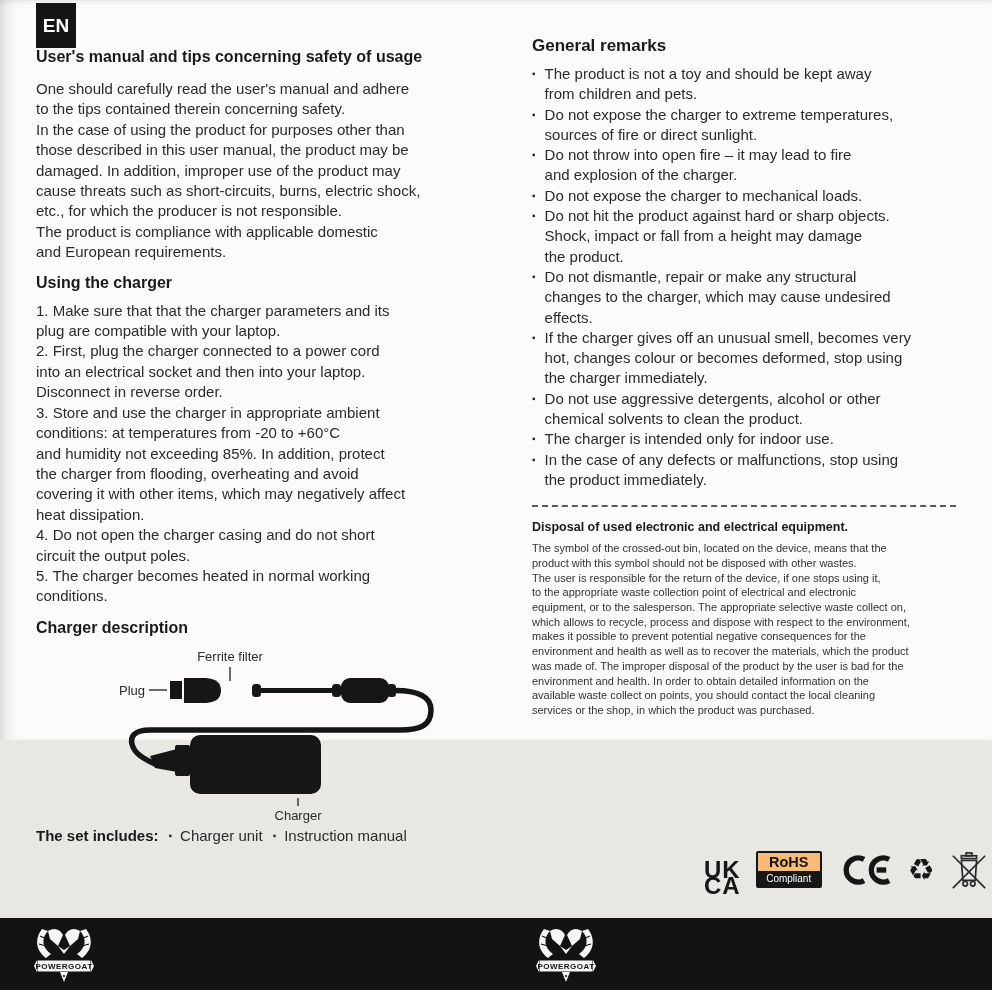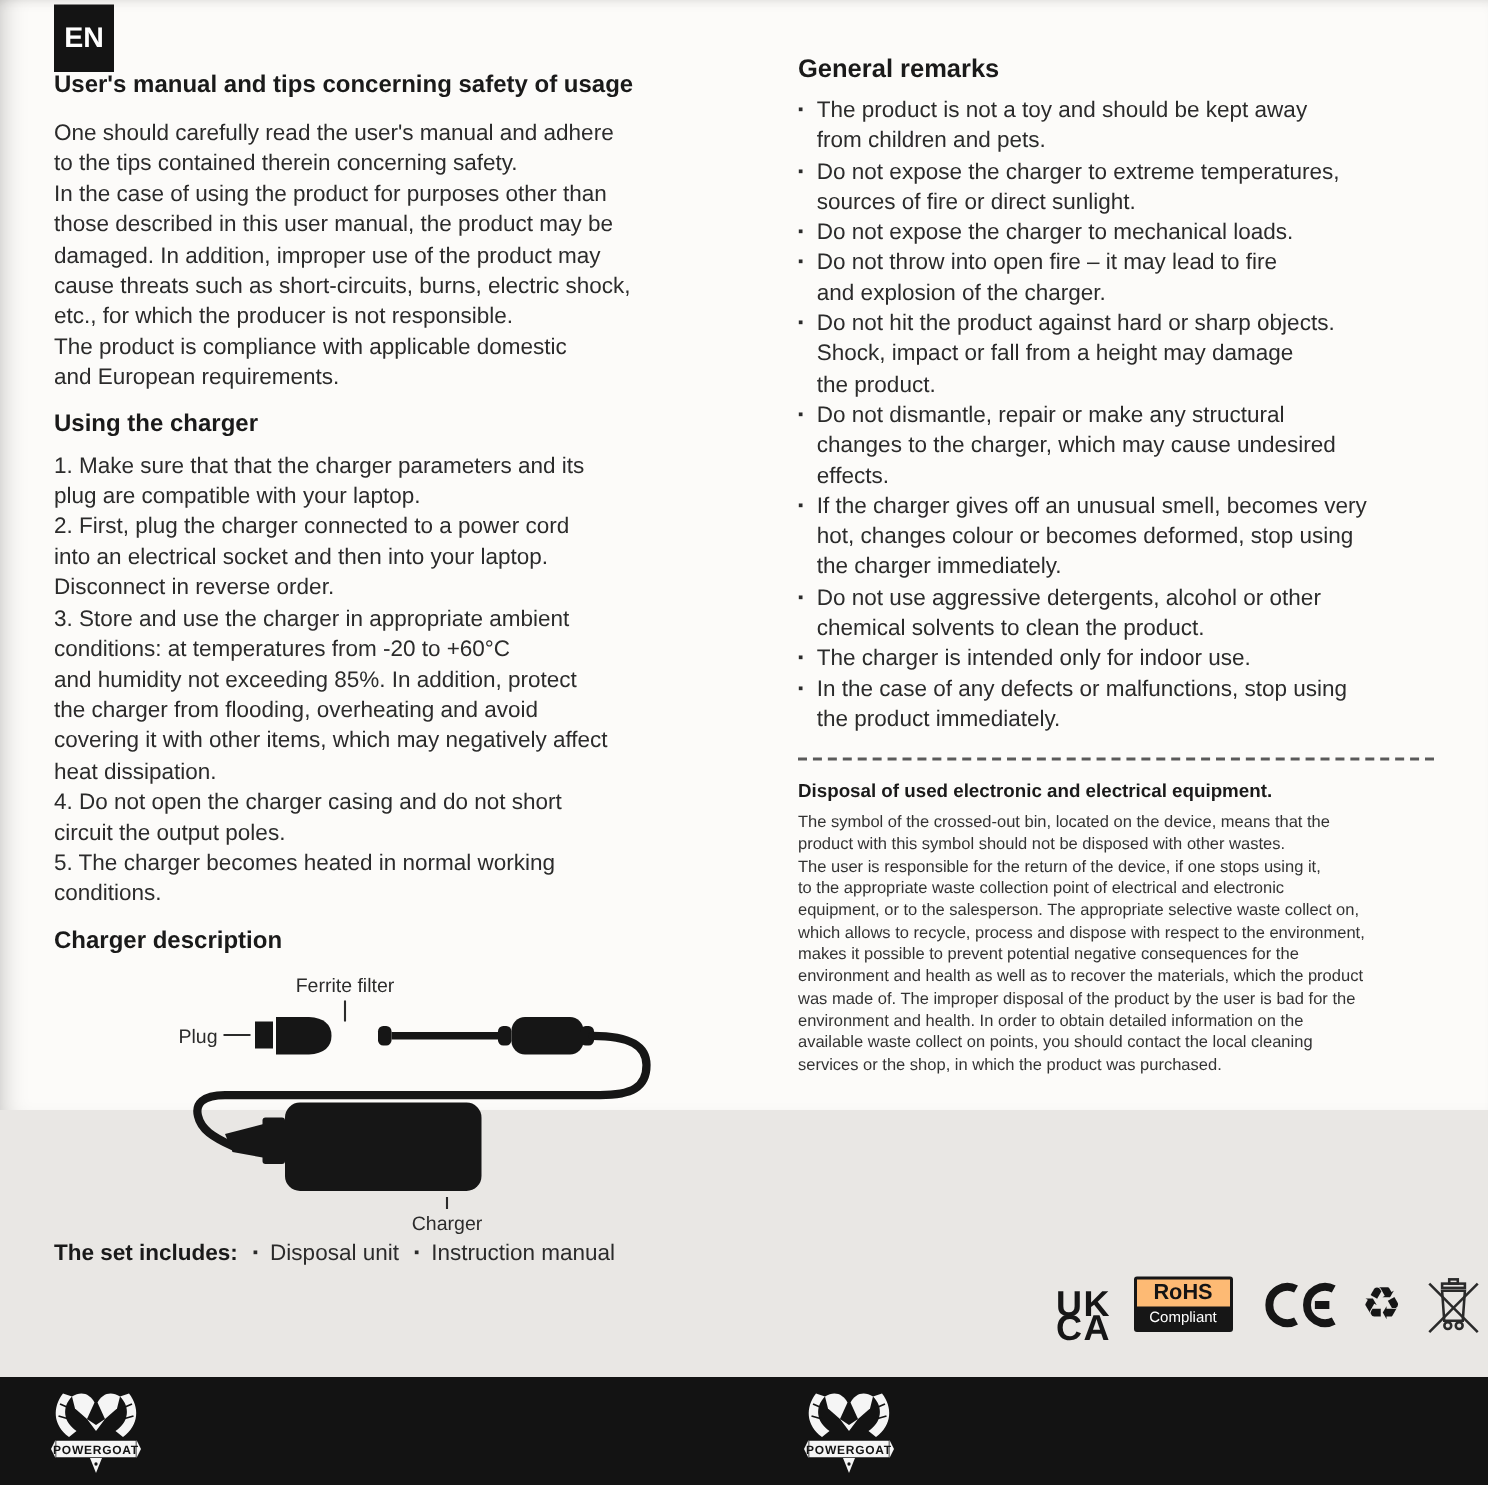--- a/index.html
+++ b/index.html
@@ -96,41 +96,41 @@
         <path d="M359,51.5 C384,51.5 395,58 395,71 C395,86 385,91 364,91 L114,91 C99,91 94,97 96,105 C98,114 106,119 119,125" fill="none" stroke="#161616" stroke-width="5.5" stroke-linecap="round"></path>
         <polygon points="114,117 141,110 141,133 119,129"></polygon>
         <rect x="139" y="106" width="15" height="31" rx="2"></rect>
         <rect x="154" y="96" width="131" height="59" rx="10"></rect>
         <line x1="262" y1="159" x2="262" y2="167" stroke="#2b2b2b" stroke-width="1.4"></line>
         <text x="262" y="181" font-size="13" fill="#2b2b2b" text-anchor="middle">Charger</text>
       </g>
     </svg>
 
     <div class="set-line">
-      <span class="lbl">The set includes:</span><span class="set-item">Disposal unit</span><span class="set-item">Instruction manual</span>
+      <span class="lbl">The set includes:</span><span class="set-item">Charger unit</span><span class="set-item">Instruction manual</span>
     </div>
   </div>
 
   <div class="col-right">
     <h2 class="gr-head">General remarks</h2>
     <ul class="remarks">
       <li>
           <span>The product is not a toy and should be kept away
 from children and pets.</span>
         </li>
       <li>
           <span>Do not expose the charger to extreme temperatures,
 sources of fire or direct sunlight.</span>
         </li>
       <li>
-          <span>Do not expose the charger to mechanical loads.</span>
-        </li>
-      <li>
           <span>Do not throw into open fire – it may lead to fire
 and explosion of the charger.</span>
+        </li>
+      <li>
+          <span>Do not expose the charger to mechanical loads.</span>
         </li>
       <li>
           <span>Do not hit the product against hard or sharp objects.
 Shock, impact or fall from a height may damage
 the product.</span>
         </li>
       <li>
           <span>Do not dismantle, repair or make any structural
 changes to the charger, which may cause undesired
 effects.</span>

